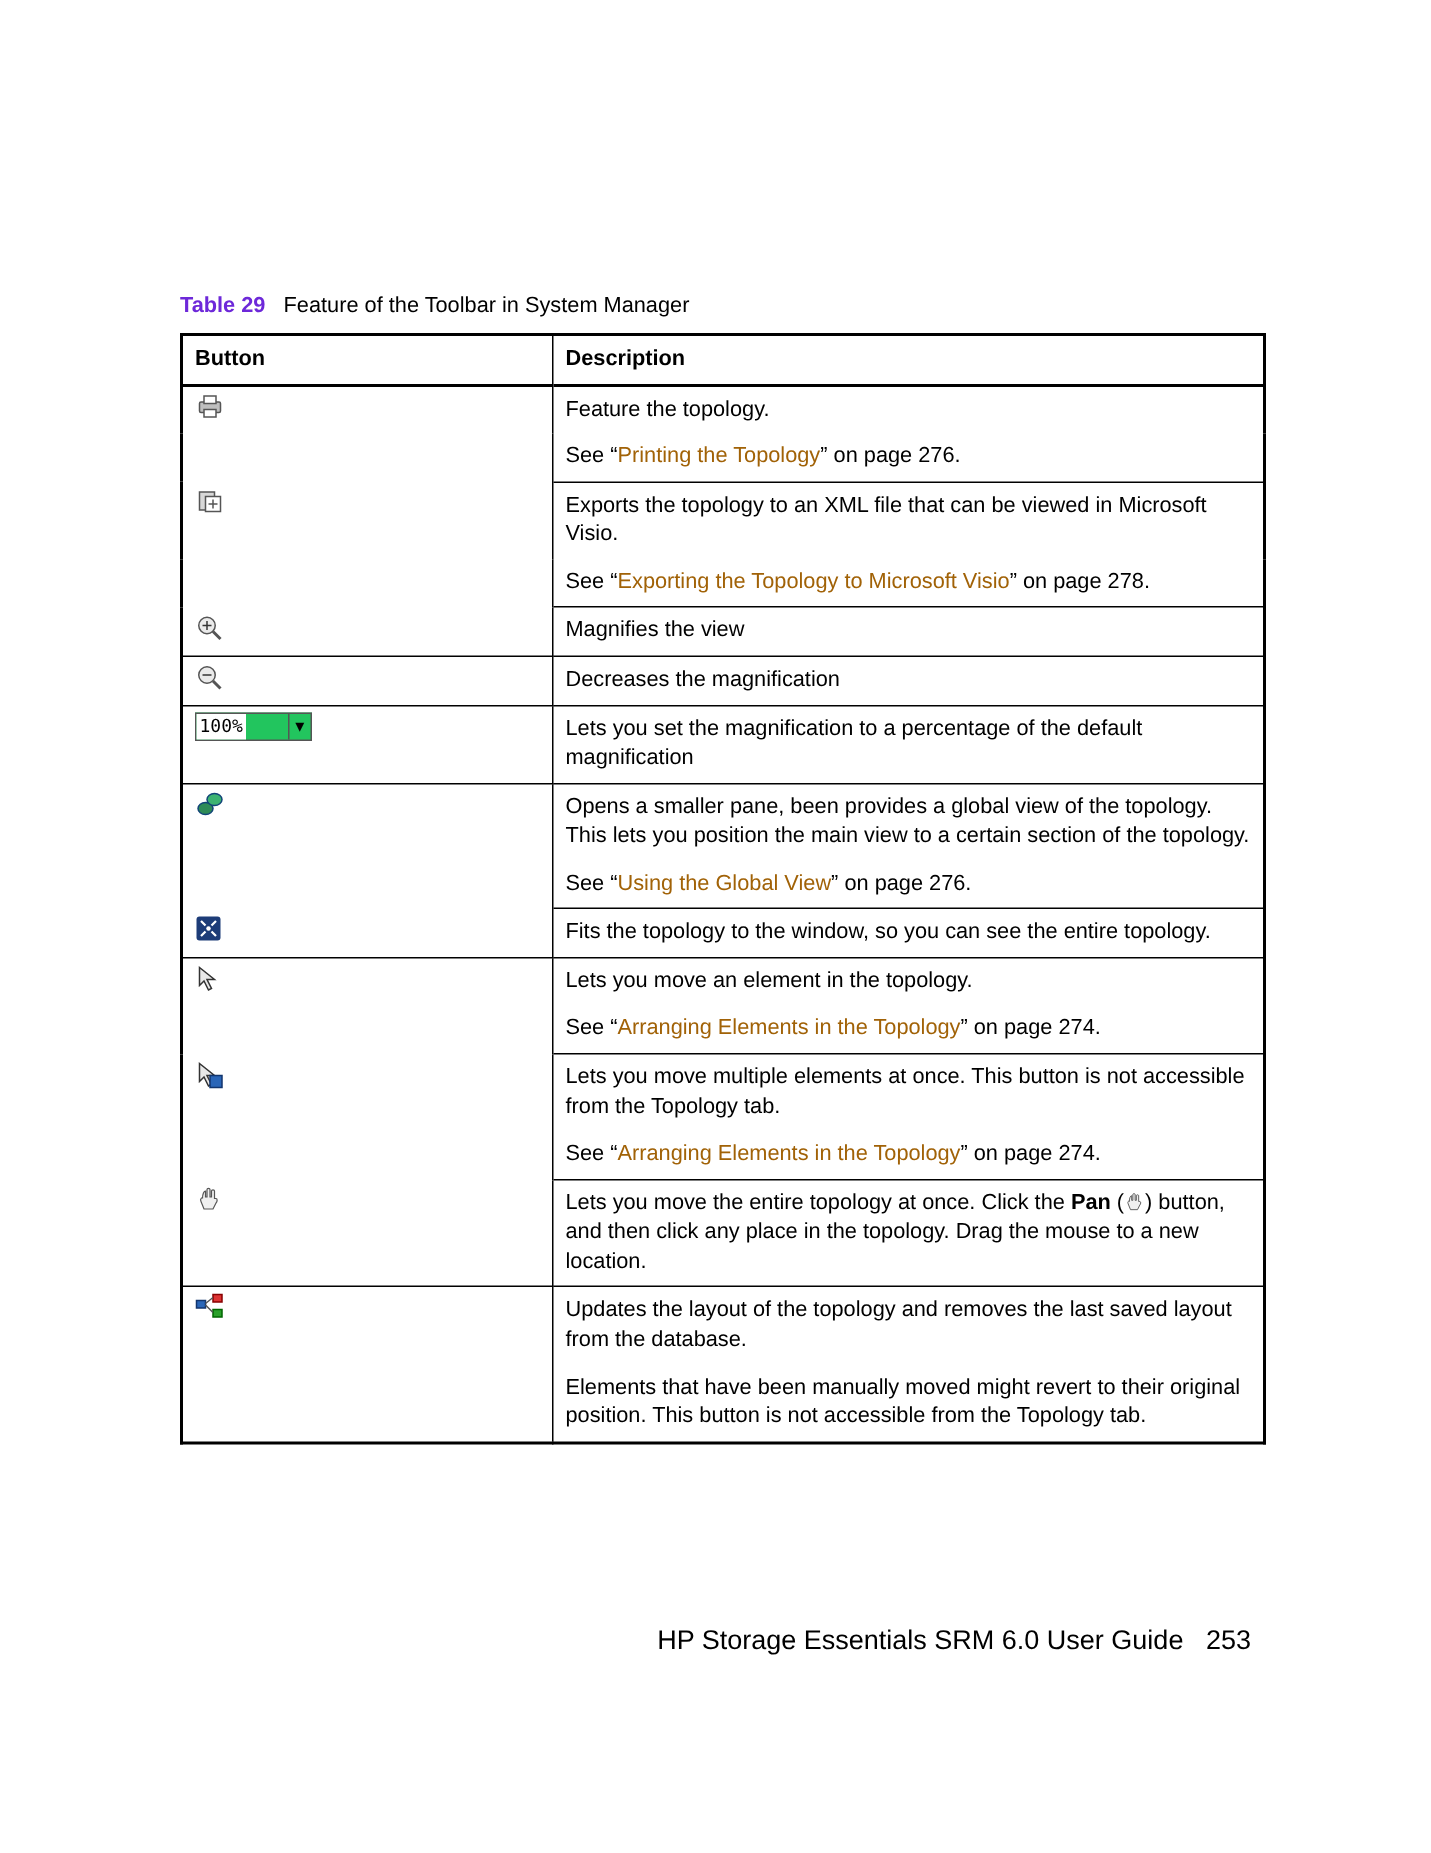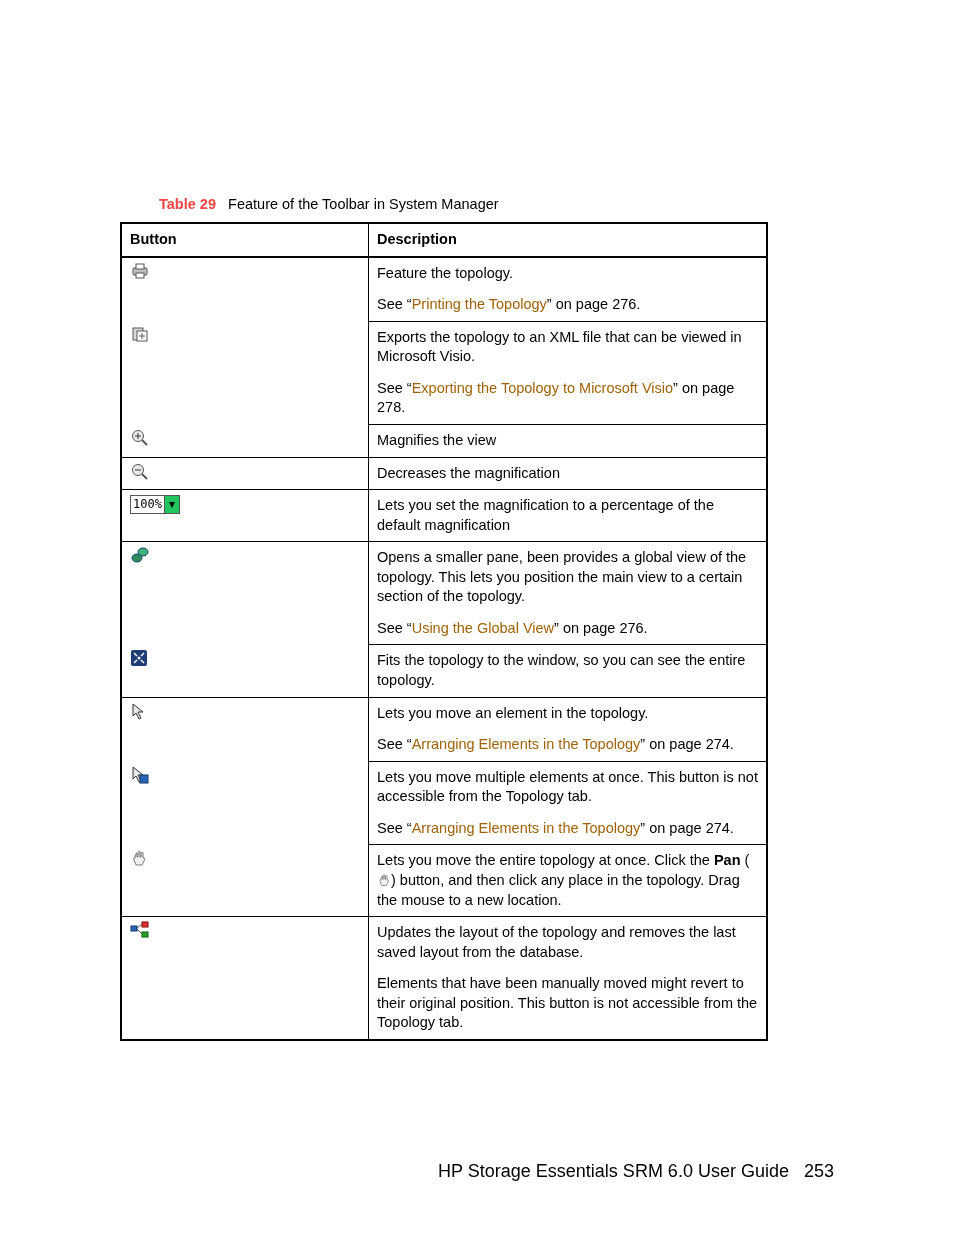--- a/index.html
+++ b/index.html
@@ -14,27 +14,26 @@
   .page {
     padding: 196px 120px 0 120px;
     box-sizing: border-box;
     width: 954px;
   }
   .caption {
     margin-bottom: 10px;
     font-size: 14.5px;
   }
   .caption .tbl-label {
-    color: #ef4444;
+    color: #6d28d9;
     font-weight: bold;
-    margin-left: 39px;
   }
   table {
     border-collapse: collapse;
-    width: 648px;
+    width: 724px;
     border: 2px solid #000;
   }
   th, td {
     border-right: 1px solid #000;
     padding: 6px 8px;
     text-align: left;
     vertical-align: top;
     font-size: 14.5px;
     line-height: 1.35;
   }
@@ -45,21 +44,21 @@
   .col-button { width: 230px; }
   .col-desc   { }
   .row-sep td { border-bottom: 1px solid #000; }
   .no-sep  td { border-bottom: none; }
   .link { color: #a16207; }
   td.button-cell { padding-top:4px; }
   .icon-cell svg { display:block; }
   .zoom-box {
     display:inline-flex; 
     border:1px solid #555; background:#22c55e;
-    height:17px; font-size:12px; line-height:17px;
+    height:17px; font-size:12px; line-height:17px;gap:28px;
   }
   .zoom-box .val { background:#fff; padding:0 2px; font-family:monospace; font-size:12px; }
   .zoom-box .btn { width:14px; text-align:center; border-left:1px solid #555; }
   .footer {
     margin-top: 120px;
     text-align: right;
     font-size: 18px;
     padding-right: 0;
   }
 </style>

